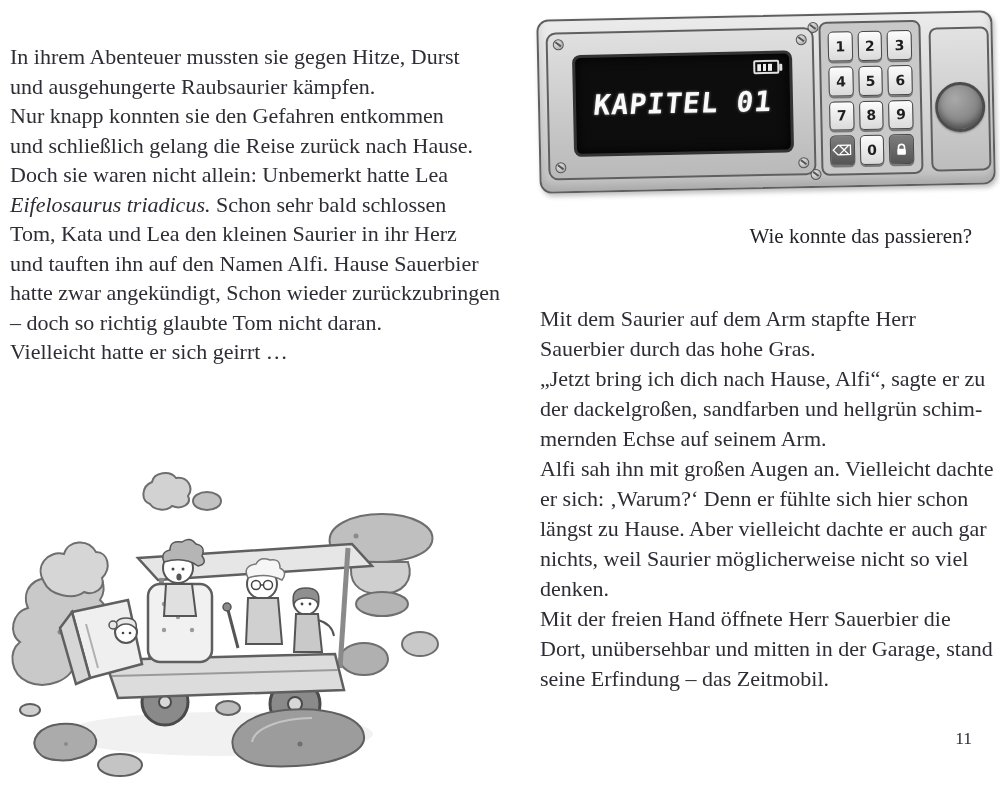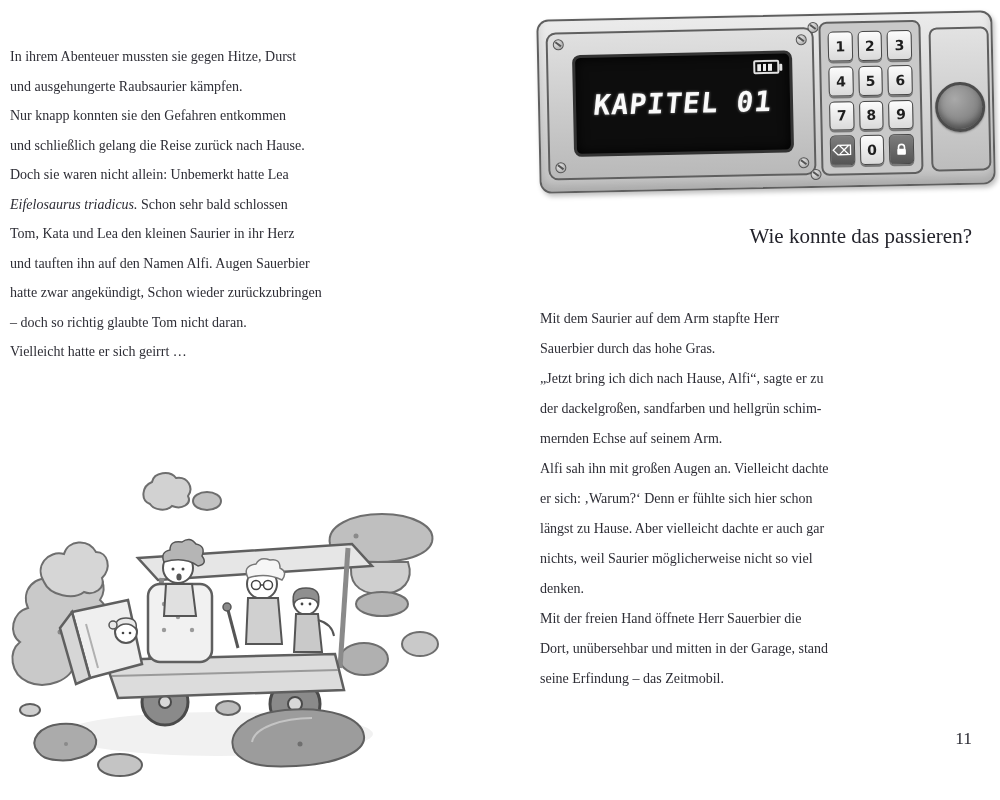--- a/index.html
+++ b/index.html
@@ -1,21 +1,21 @@
 <!DOCTYPE html>
 <html><head>
 <meta charset="utf-8">
 <style>
   html,body { margin:0; padding:0; }
   body {
     width:1000px; height:800px; position:relative; overflow:hidden;
     background:#ffffff; color:#2d2d35;
     font-family:"Liberation Serif", serif;
   }
-  .text-line { font-size:14px; line-height:29.5px; white-space:nowrap; }
+  .text-line { font-size:22px; line-height:29.5px; white-space:nowrap; }
   .italic { font-style:italic; }
 
   
   .left-intro { position:absolute; left:10px; top:42px; width:452px; }
   .illustration-wrap { position:absolute; left:0px; top:452px; width:448px; height:348px; }
 
   
   .chapter-title { position:absolute; left:540px; top:224px; width:432px; text-align:right;
                    font-size:21px; color:#23232b; }
   .right-body { position:absolute; left:540px; top:268px; width:436px;margin-top:36px; }
@@ -72,21 +72,21 @@
 <body>
 
 <div class="left-intro">
   <div class="text-line">In ihrem Abenteuer mussten sie gegen Hitze, Durst</div>
   <div class="text-line">und ausgehungerte Raubsaurier kämpfen.</div>
   <div class="text-line">Nur knapp konnten sie den Gefahren entkommen</div>
   <div class="text-line">und schließlich gelang die Reise zurück nach Hause.</div>
   <div class="text-line">Doch sie waren nicht allein: Unbemerkt hatte Lea</div>
   <div class="text-line"><span class="italic">Eifelosaurus triadicus.</span><span> Schon sehr bald schlossen</span></div>
   <div class="text-line">Tom, Kata und Lea den kleinen Saurier in ihr Herz</div>
-  <div class="text-line">und tauften ihn auf den Namen Alfi. Augen Sauerbier</div>
+  <div class="text-line">und tauften ihn auf den Namen Alfi. Hause Sauerbier</div>
   <div class="text-line">hatte zwar angekündigt, Schon wieder zurückzubringen</div>
   <div class="text-line">– doch so richtig glaubte Tom nicht daran.</div>
   <div class="text-line">Vielleicht hatte er sich geirrt …</div>
 </div>
 
 <div class="illustration-wrap">
   <svg viewBox="0 0 448 348" width="448" height="348">
     <g>
       <ellipse cx="218" cy="282" rx="155" ry="22" fill="#f1f1f1"></ellipse>
     </g>

